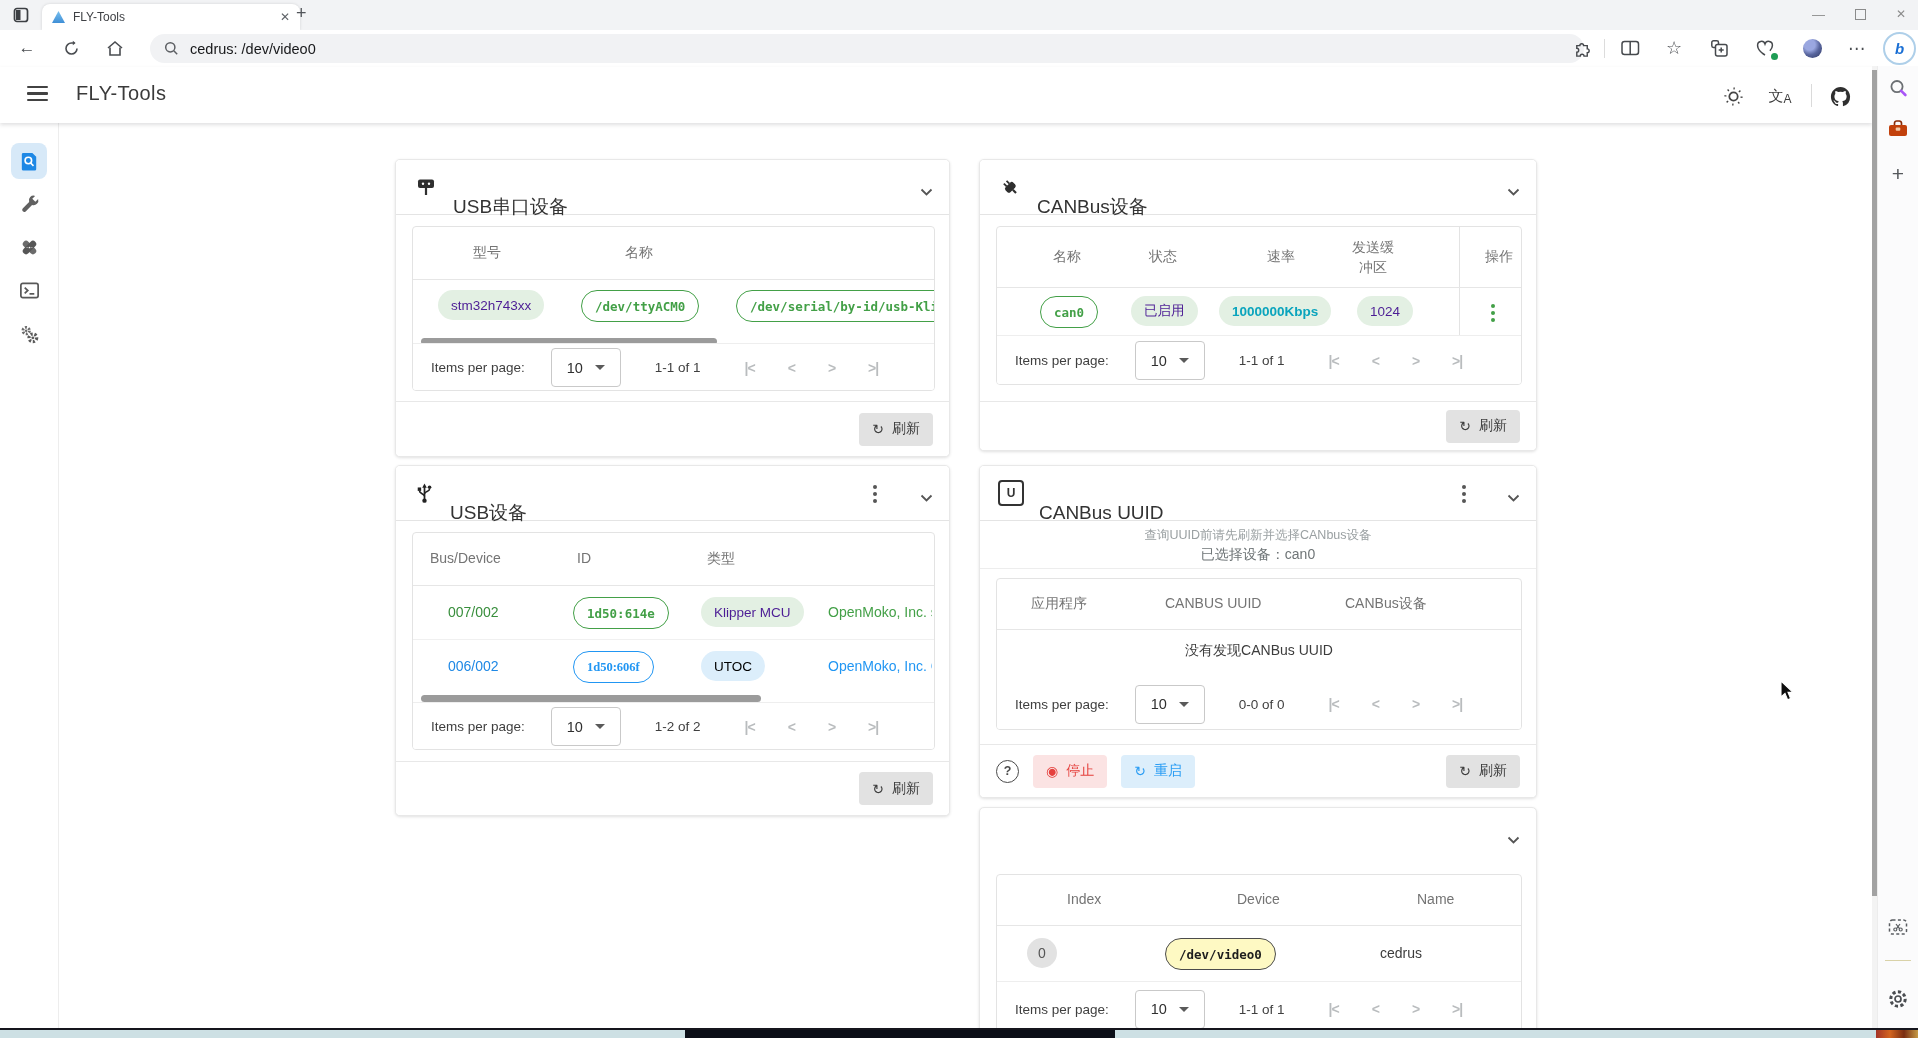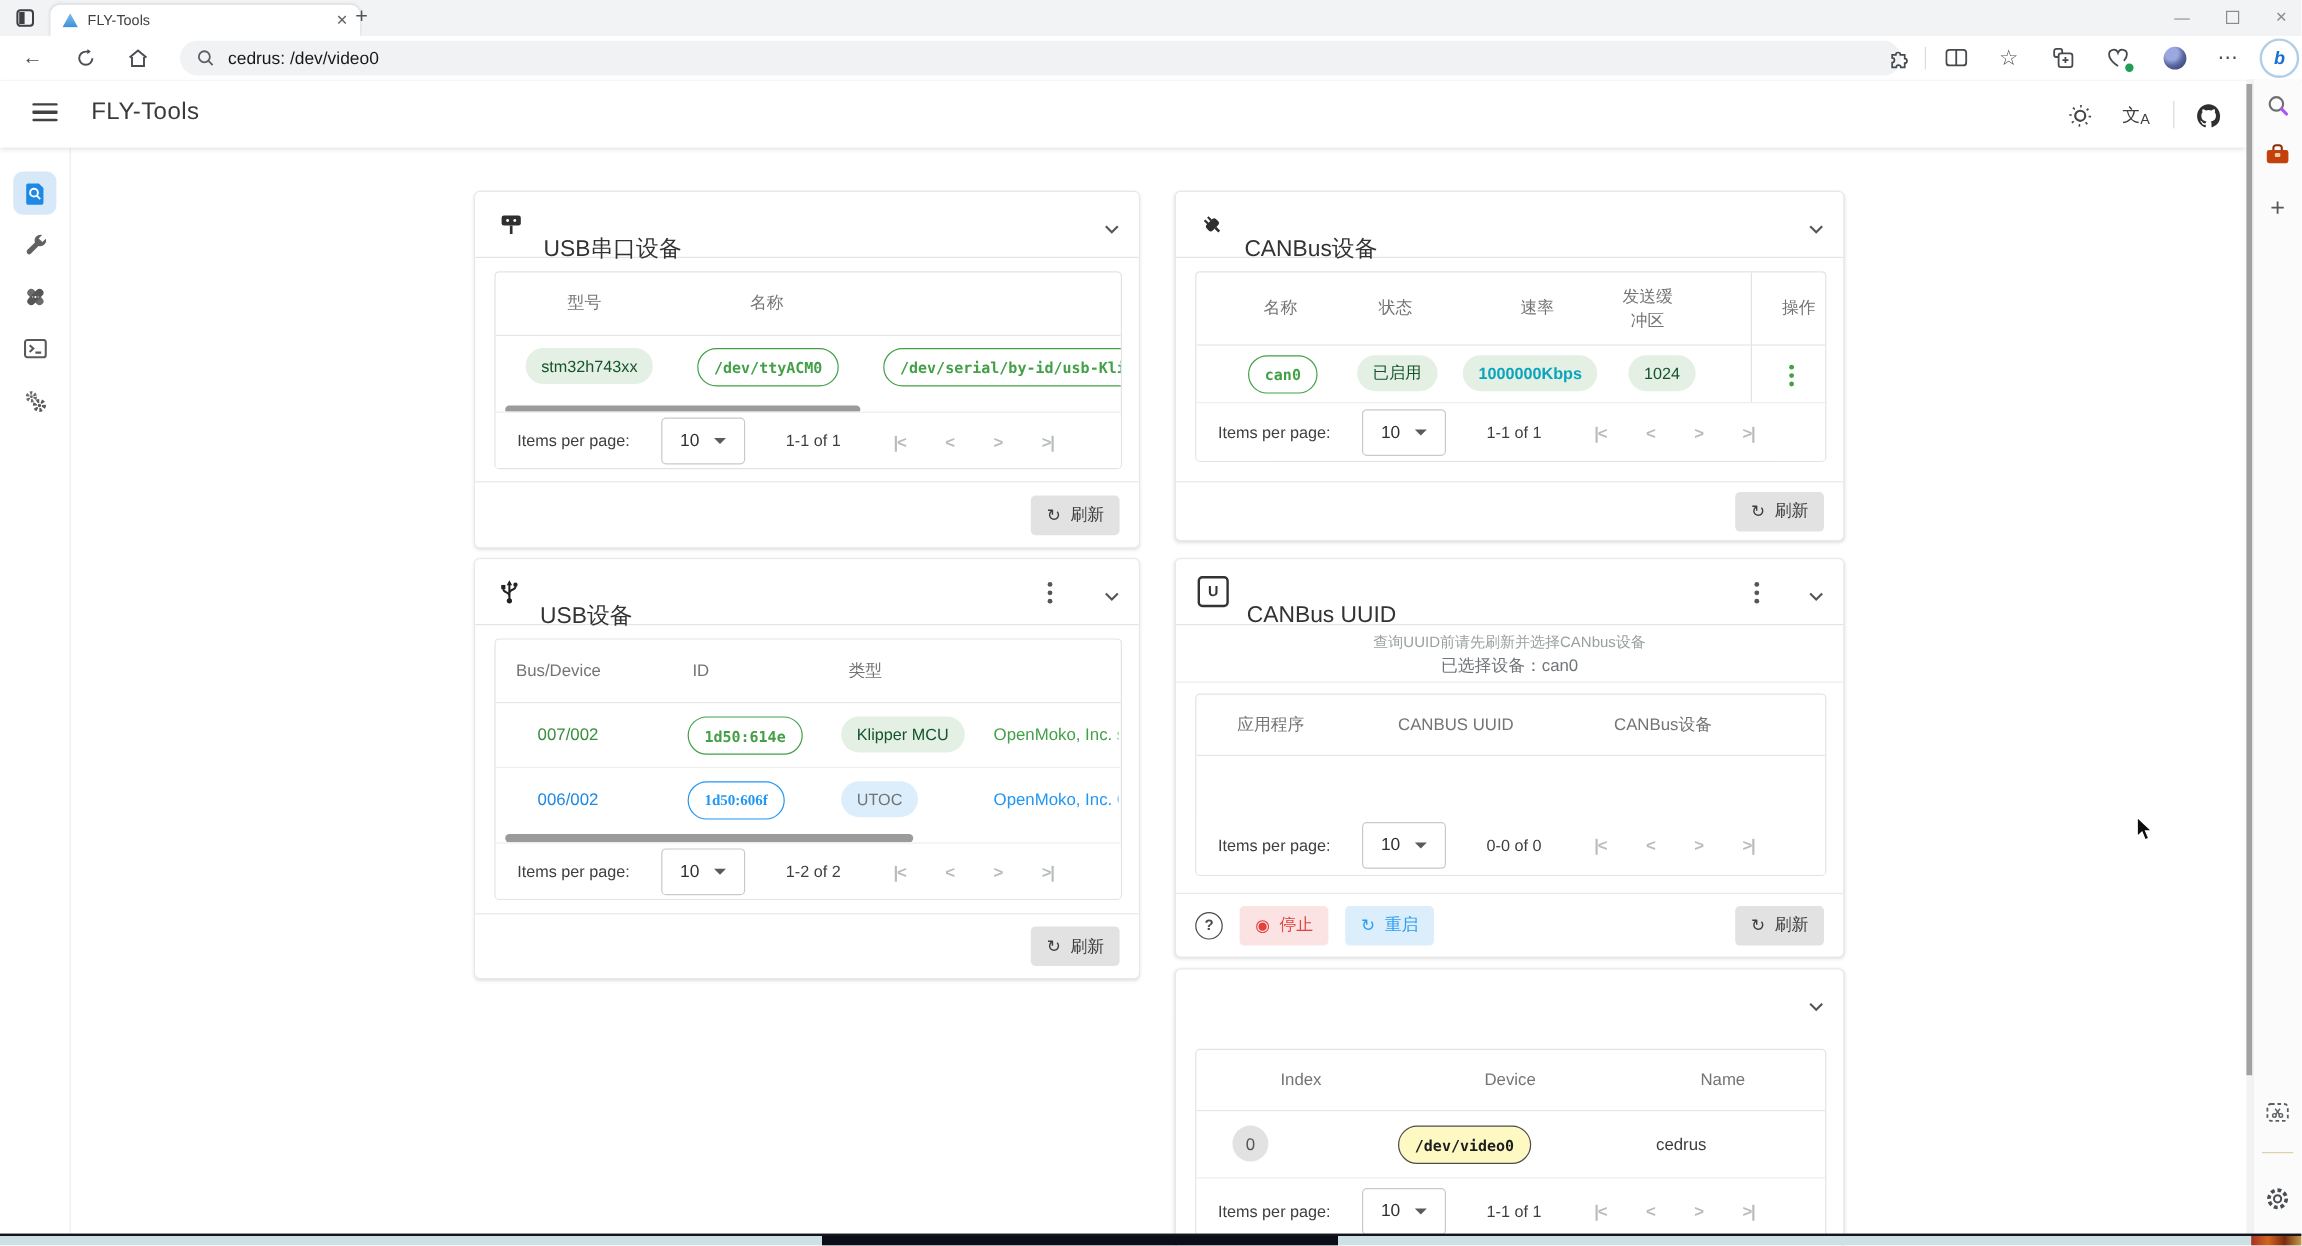--- a/index.html
+++ b/index.html
@@ -65,24 +65,24 @@
 
   .tbox { position:absolute; border:1px solid #e3e3e3; border-radius:4px; overflow:hidden; background:#fff; }
   .th { position:absolute; font-size:14px; color:#747474; white-space:nowrap; }
   .hline { position:absolute; left:0; right:0; height:0; border-top:1px solid #e6e6e6; }
   .rline { position:absolute; left:0; right:0; height:0; border-top:1px solid #f0f0f0; }
   .cell { position:absolute; font-size:14px; white-space:nowrap; }
   .hscroll { position:absolute; height:7px; background:#9b9b9b; border-radius:4px; }
 
   .chip { position:absolute; display:inline-flex; align-items:center; justify-content:center; height:30px;
           padding:0 13px; border-radius:16px; font-size:13.5px; white-space:nowrap; }
-  .fill-green { background:#e3f0e3; color:#14532d; }
+  .fill-green { background:#e3f0e3; color:#4c1d95; }
   .out-green  { border:1.6px solid #43a047; color:#43a047; background:#fff;
                 font-family:"DejaVu Sans Mono","Liberation Mono",monospace; font-weight:bold; font-size:12.5px; }
-  .fill-blue  { background:#dceefb; color:#737373; }
+  .fill-blue  { background:#dceefb; color:#000000; }
   .out-blue   { border:1.6px solid #2196f3; color:#2196f3; background:#fff;
                 font-family:"DejaVu Sans Mono","Liberation Mono",monospace; font-weight:bold; font-size:12.5px; }
   .out-dark   { border:1.6px solid #4c4c4c; color:#1d1d1d; background:#fef9c3;
                 font-family:"DejaVu Sans Mono","Liberation Mono",monospace; font-weight:bold; font-size:12.5px; }
   .rate { background:#e3f0e3; color:#0aa4bd; font-weight:bold; }
   .circ-gray { width:30px; height:30px; padding:0; border-radius:50%; background:#e2e2e2; color:#555; font-size:14px; }
 
   .pg { position:absolute; left:0; right:0; display:flex; align-items:center; padding-left:18px;
         font-size:13.5px; color:#3f3f3f; border-top:1px solid #eeeeee; background:#fff; }
   .pgsel { width:68px; height:37px; border:1px solid #c9c9c9; border-radius:4px; display:flex; align-items:center;
@@ -443,20 +443,21 @@
 
   <div class="hint1">查询UUID前请先刷新并选择CANbus设备</div>
   <div class="hint2">已选择设备：can0</div>
   <div class="hline" style="top:102px;border-top-color:#ededed;"></div>
 
   <div class="tbox" style="left:16px;top:112px;width:524px;height:150px;">
     <span class="th" style="left:34px;top:16px;">应用程序</span>
     <span class="th" style="left:168px;top:16px;">CANBUS UUID</span>
     <span class="th" style="left:348px;top:16px;">CANBus设备</span>
     <div class="hline" style="top:50px;"></div>
+    <div style="position:absolute;left:0;right:0;top:63px;text-align:center;font-size:14px;color:#3c3c3c;">没有发现CANBus UUID</div>
     <div class="pg" style="top:100px;height:50px;border-top:none;">
       <span>Items per page:</span>
       <span class="pgsel">
           <span>10</span>
           <span class="caret"></span>
         </span>
       <span class="pgrange">0-0 of 0</span>
       <span class="pgnav">
           <span>|&lt;</span>
           <span>&lt;</span>

